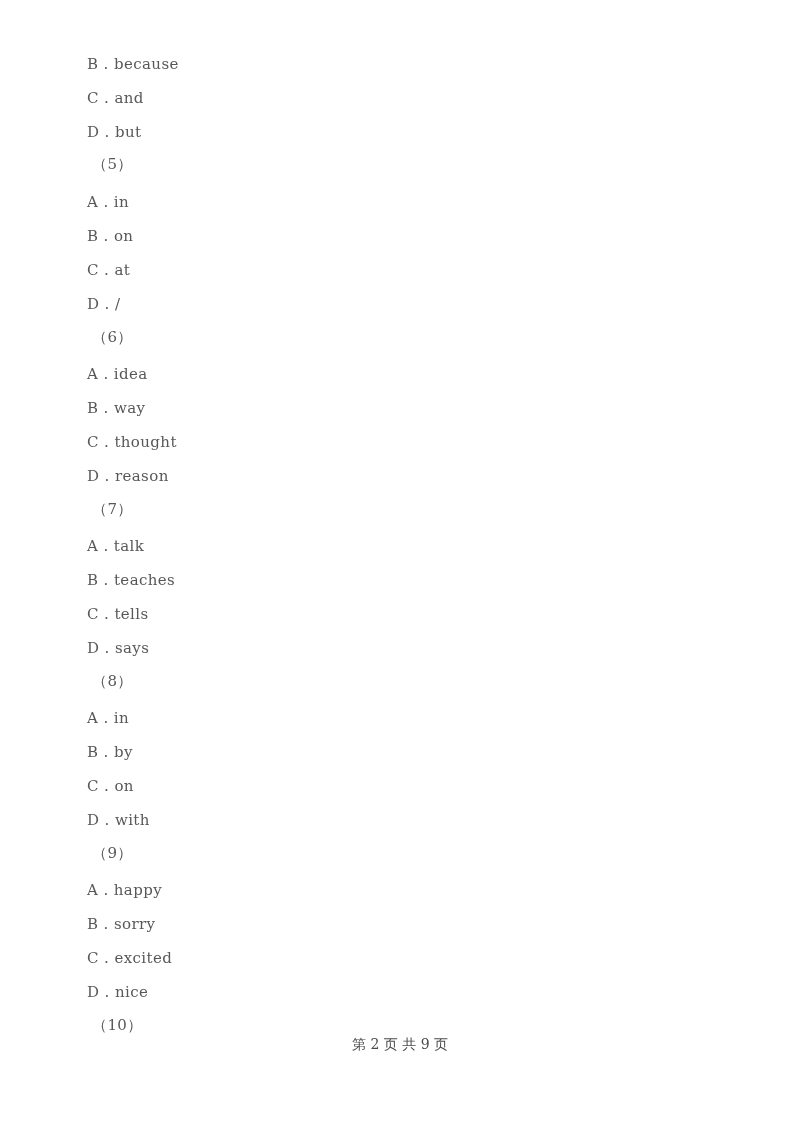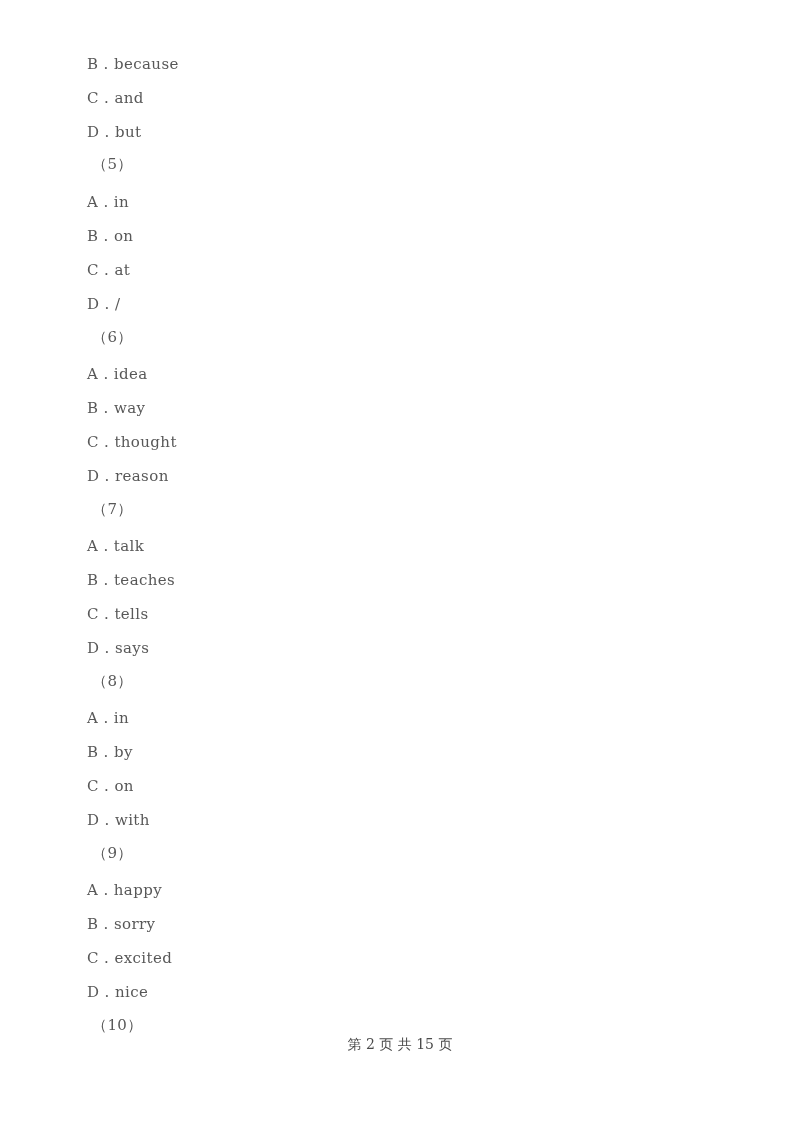--- a/index.html
+++ b/index.html
@@ -97,14 +97,14 @@
       <div class="line opt" style="top: 769px; color: rgb(88, 88, 88);">C . on</div>
       <div class="line opt" style="top: 803px; color: rgb(88, 88, 88);">D . with</div>
       <div class="line qnum" style="top: 836px; color: rgb(88, 88, 88);">（9）</div>
       <div class="line opt" style="top: 873px; color: rgb(88, 88, 88);">A . happy</div>
       <div class="line opt" style="top: 907px; color: rgb(88, 88, 88);">B . sorry</div>
       <div class="line opt" style="top: 941px; color: rgb(88, 88, 88);">C . excited</div>
       <div class="line opt" style="top: 975px; color: rgb(88, 88, 88);">D . nice</div>
       <div class="line qnum" style="top: 1008px; color: rgb(88, 88, 88);">（10）</div>
     </div>
 
-  <div class="footer" style="color: rgb(74, 74, 74);">第 2 页 共 15 页</div>
+  <div class="footer" style="color: rgb(74, 74, 74);">第 2 页 共 9 页</div>
 </div>
 
 </body></html>

